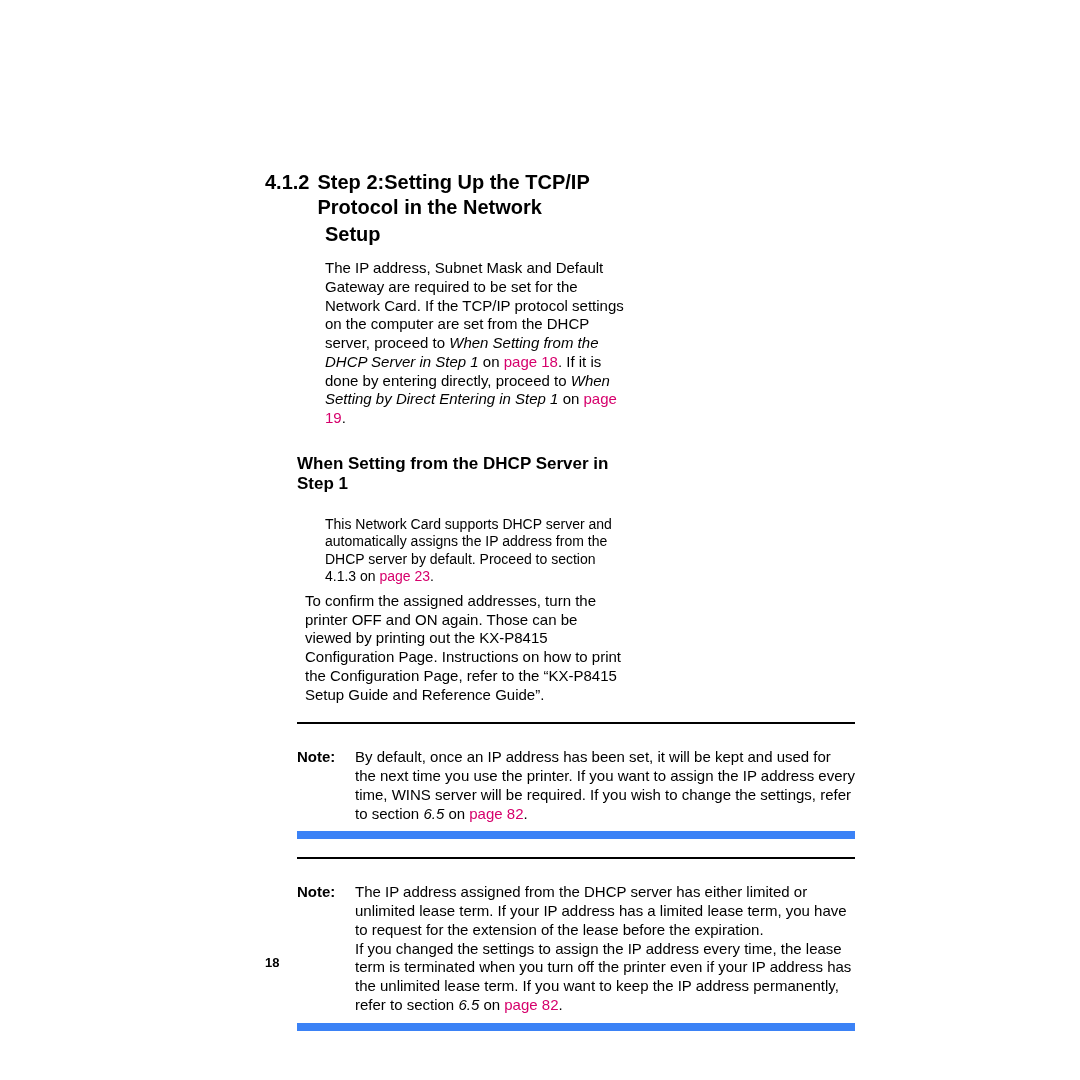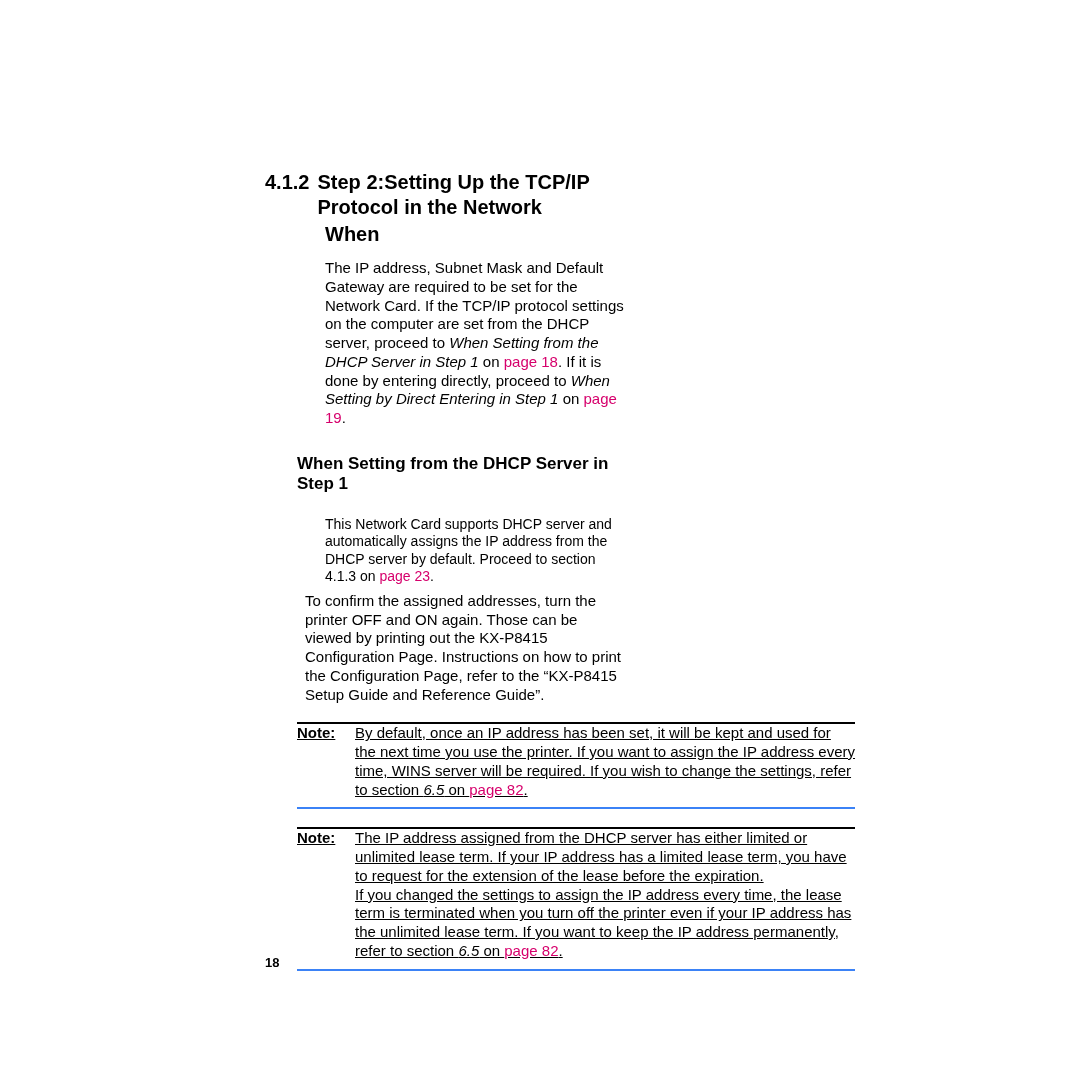--- a/index.html
+++ b/index.html
@@ -63,26 +63,25 @@
     margin-left: 40px;
     font-size: 15px;
     line-height: 1.25;
     max-width: 520px;
   }
   .note-block {
     margin-top: 18px;
     margin-left: 32px;
     width: 558px;
     border-top: 2px solid #000;
-    border-bottom: 2px solid #3b82f6;
-    padding: 0 0 8px 0;
+    border-bottom: 8px solid #3b82f6;
+    padding: 24px 0 8px 0;
     display: flex;
     font-size: 15px;
     line-height: 1.25;
-    text-decoration: underline;
   }
   .note-label {
     font-weight: bold;
     width: 58px;
     flex: 0 0 58px;
   }
   .note-text {
     flex: 1;
   }
   .note-text .italic { font-style: italic; }
@@ -96,21 +95,21 @@
 </style>
 </head>
 <body>
 
 <div class="page">
 
   <div class="heading">
     <span class="num">4.1.2</span>
     <span class="title">Step 2:Setting Up the TCP/IP Protocol in the Network</span>
   </div>
-  <div class="heading heading-card">When</div>
+  <div class="heading heading-card">Setup</div>
 
   <div class="intro">
     <span>The IP address, Subnet Mask and Default Gateway are required to be set for the Network Card. If the TCP/IP protocol settings on the computer are set from the DHCP server, proceed to </span><span class="italic">When Setting from the DHCP Server in Step 1</span><span> on </span><span class="link">page 18</span><span>. If it is done by entering directly, proceed to </span><span class="italic">When Setting by Direct Entering in Step 1</span><span> on </span><span class="link">page 19</span><span>.</span>
   </div>
 
   <div class="subhead">When Setting from the DHCP Server in Step 1</div>
 
   <div class="body-para">
     <span>This Network Card supports DHCP server and automatically assigns the IP address from the DHCP server by default. Proceed to section </span><span class="italic">4.1.3</span><span> on </span><span class="link">page 23</span><span>.</span>
   </div>

